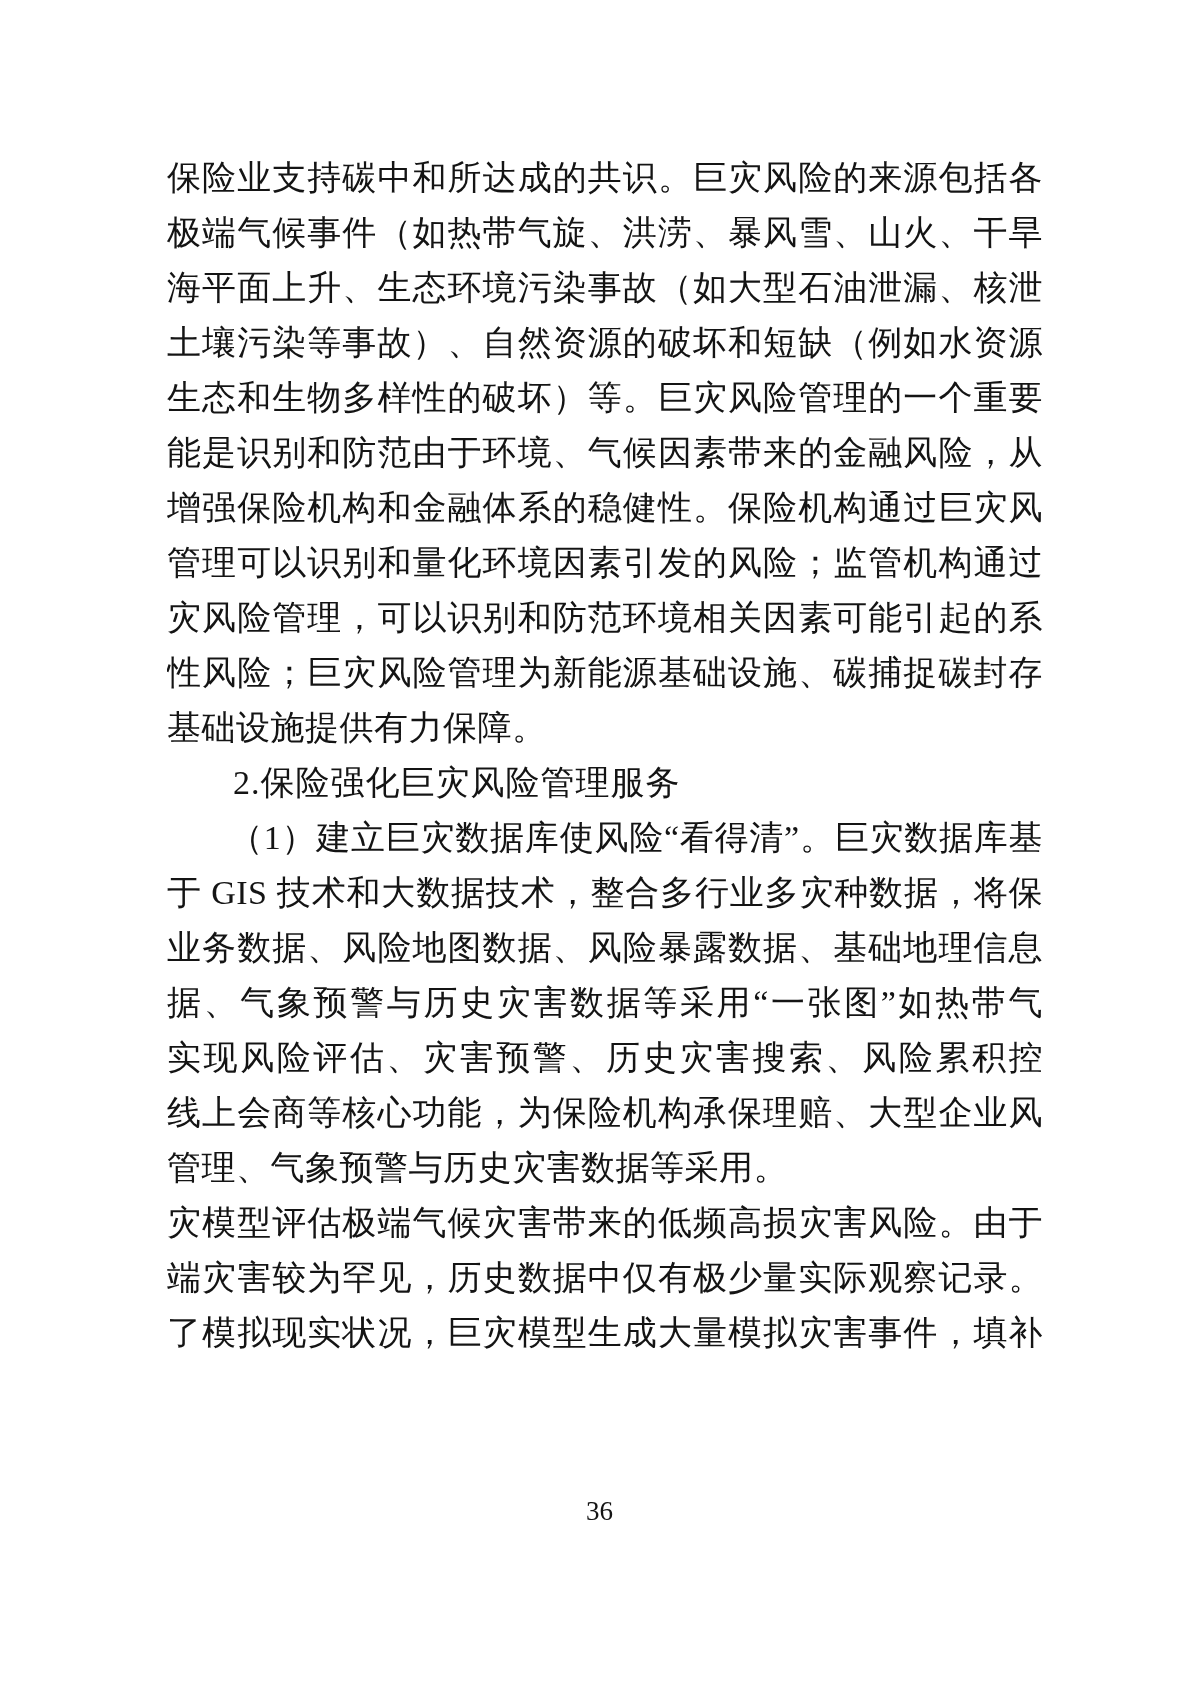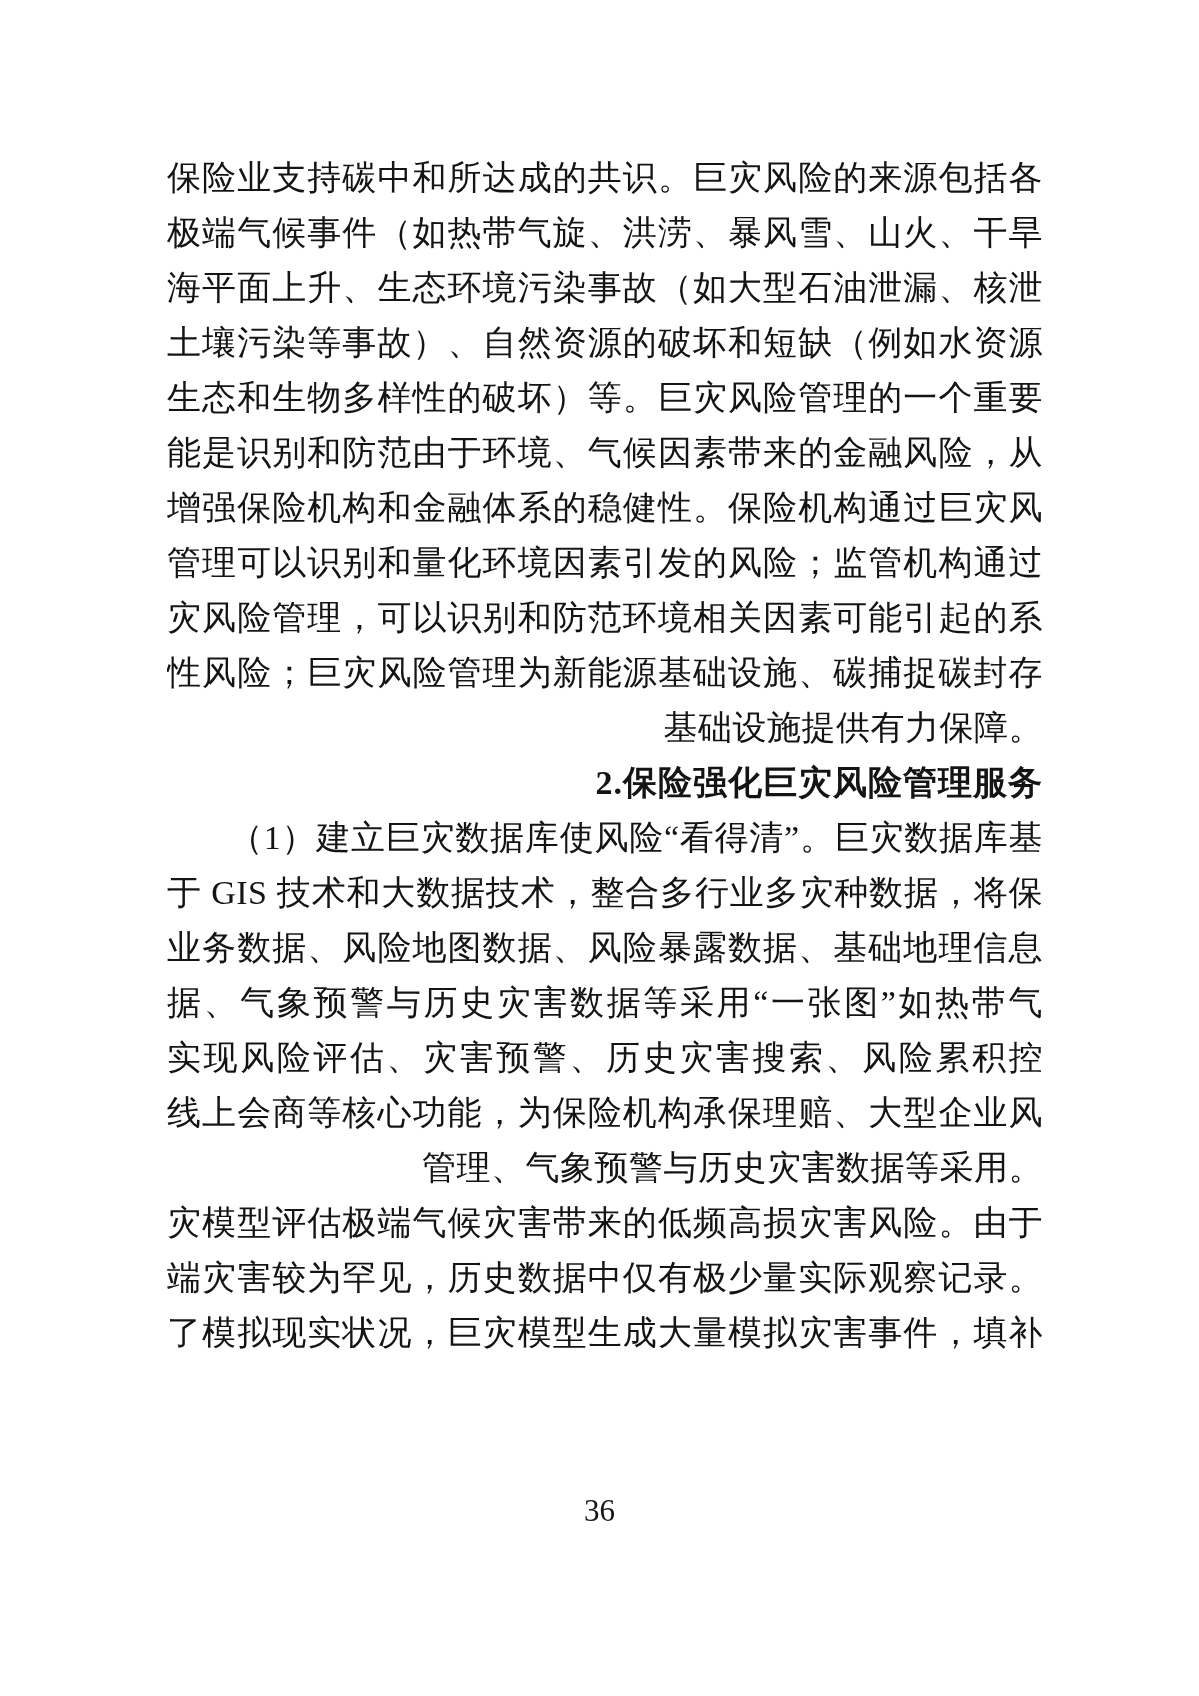--- a/index.html
+++ b/index.html
@@ -20,45 +20,45 @@
     position: absolute;
     left: 167px;
     top: 150px;
     width: 876px;
   }
   .line {
     height: 55px;
     line-height: 55px;
     font-size: 34px;
     white-space: nowrap;
-    text-align: right;
+    text-align: left;
     letter-spacing: 0.5px;
   }
   .line.justify {
     white-space: normal;
     text-align: justify;
     text-align-last: justify;
     text-justify: inter-character;
     overflow: hidden;
   }
   .line.indent {
     padding-left: 62px;
   }
   .line.heading {
-    font-weight: bold;
+    font-weight: normal;
     padding-left: 66px;
     letter-spacing: 1px;
   }
   .page-number {
     position: absolute;
     left: 0;
     top: 1493px;
     width: 100%;
     text-align: center;
-    font-size: 31px;
+    font-size: 27px;
     line-height: 36px;
     color: #141414;
   }
 </style>
 </head>
 <body>
 
 <div class="page">
   <div class="text-body">
     <div class="line justify">保险业支持碳中和所达成的共识。巨灾风险的来源包括各种</div>

